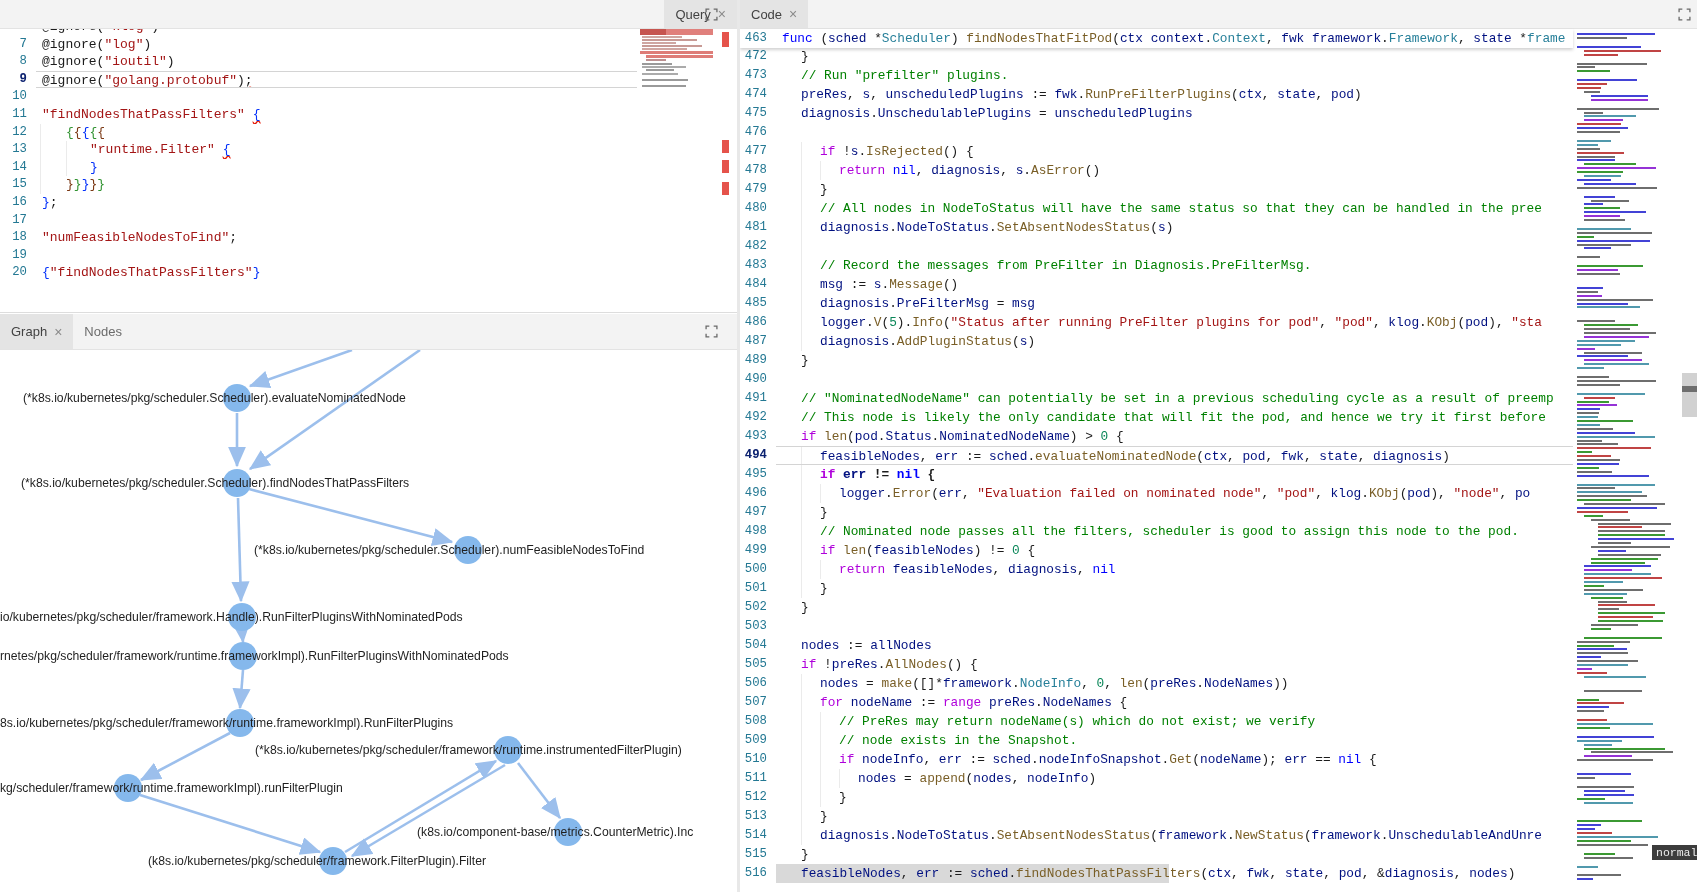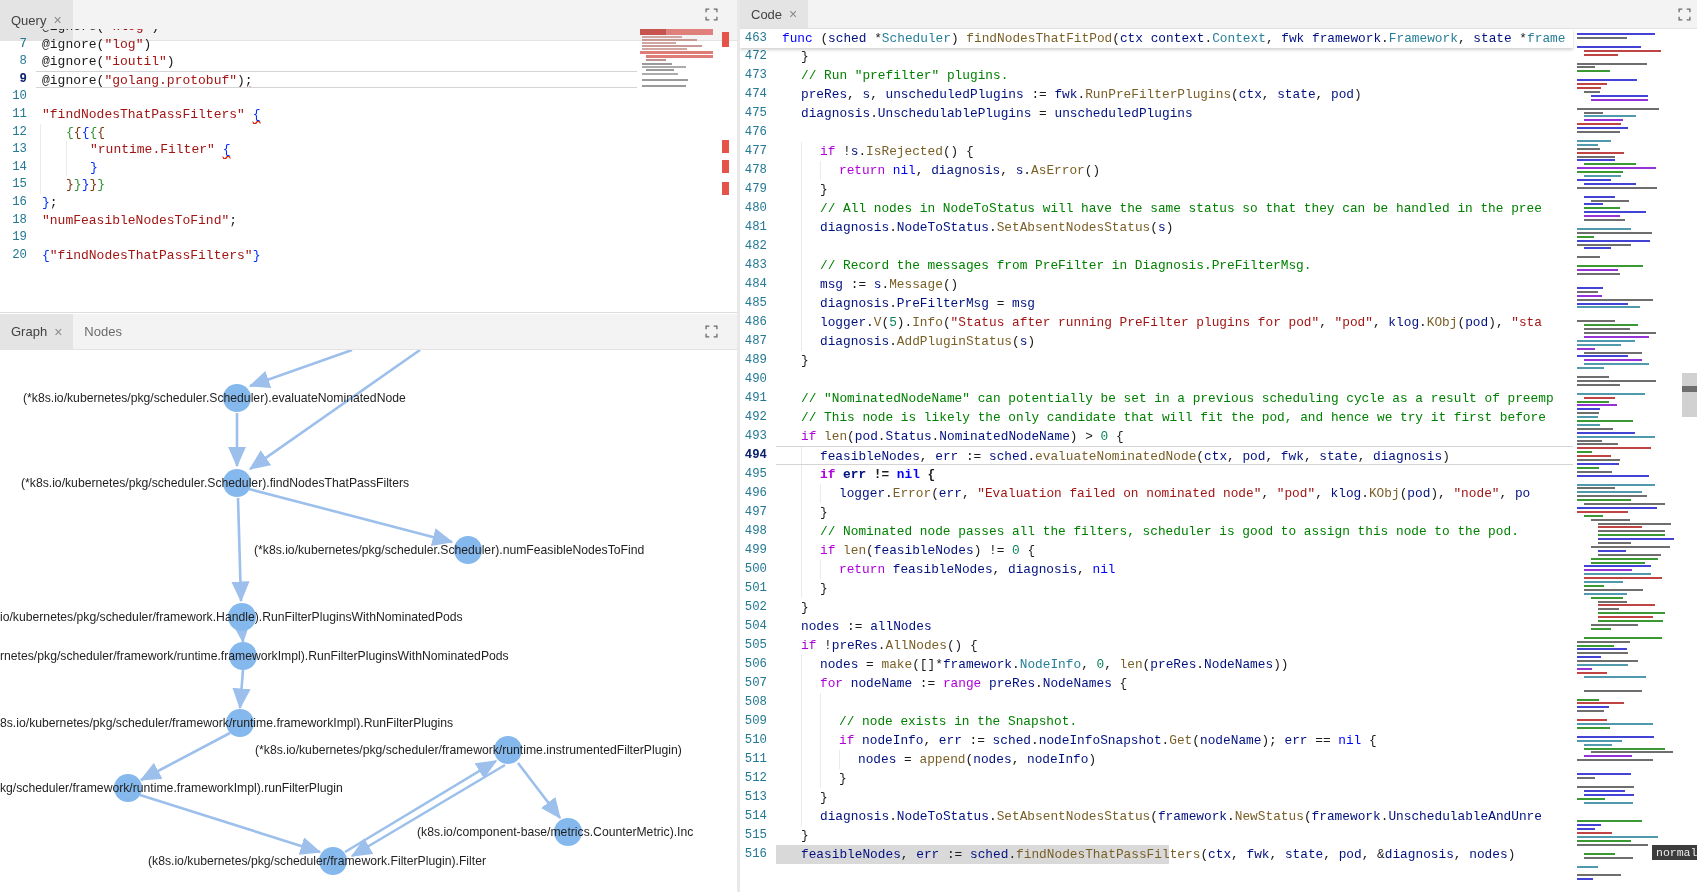--- a/index.html
+++ b/index.html
@@ -37,21 +37,21 @@
     white-space:pre; z-index:3; }
   .redmark { position:absolute; width:7px; background:#e5534b; }
   .mbar { position:absolute; }
   .badge { position:absolute; background:#3c3c3c; color:#ececec; font-family:"Liberation Mono",monospace;
     font-size:11.5px; line-height:15px; padding:0 4px; z-index:9; }
 </style>
 </head>
 <body>
 
 <div class="panel" style="left:0;top:0;width:737px;height:313px;border-bottom:1px solid #ddd;">
-  <div class="tabbar" style="height:41px;">
+  <div class="tabbar" style="height:29px;justify-content:flex-end;">
     <div class="tab active">
       <span>Query</span>
       <span class="close">×</span>
     </div>
   </div>
   <div class="expand" style="left:705px;top:8px;">
     <svg width="13" height="13" viewBox="0 0 12 12">
         <path d="M1 4V1h3M8 1h3v3M11 8v3H8M4 11H1V8" stroke="#6a6a6a" stroke-width="1.2" fill="none"></path>
       </svg>
   </div>
@@ -60,20 +60,21 @@
       <div class="erow qrow"><span class="lnum">7</span><span class="ltext"><span class="tk" style="padding-left: 0px; display: inline-block;"><span class="d">@ignore(</span><span class="s">"log"</span><span class="d">)</span></span></span></div>
       <div class="erow qrow"><span class="lnum">8</span><span class="ltext"><span class="tk" style="padding-left: 0px; display: inline-block;"><span class="d">@ignore(</span><span class="s">"ioutil"</span><span class="d">)</span></span></span></div>
       <div class="erow qrow cl"><span class="lnum">9</span><span class="ltext"><span class="tk" style="padding-left: 0px; display: inline-block;"><span class="d">@ignore(</span><span class="s">"golang.protobuf"</span><span class="d">)</span><span class="d q">;</span></span></span></div>
       <div class="erow qrow"><span class="lnum">10</span><span class="ltext"><span class="tk" style="padding-left: 0px; display: inline-block;"></span></span></div>
       <div class="erow qrow"><span class="lnum">11</span><span class="ltext"><span class="tk" style="padding-left: 0px; display: inline-block;"><span class="s">"findNodesThatPassFilters"</span><span class="d"> </span><span class="g1 q">{</span></span></span></div>
       <div class="erow qrow"><span class="lnum">12</span><span class="ltext"><span class="guide" style="left: 4px;"></span><span class="tk" style="padding-left: 24px; display: inline-block;"><span class="g2">{</span><span class="g3">{</span><span class="g1">{</span><span class="g2">{</span><span class="g3">{</span></span></span></div>
       <div class="erow qrow"><span class="lnum">13</span><span class="ltext"><span class="guide" style="left: 30px;"></span><span class="guide" style="left: 4px;"></span><span class="tk" style="padding-left: 48px; display: inline-block;"><span class="s">"runtime.Filter"</span><span class="d"> </span><span class="g1 q">{</span></span></span></div>
       <div class="erow qrow"><span class="lnum">14</span><span class="ltext"><span class="guide" style="left: 30px;"></span><span class="guide" style="left: 4px;"></span><span class="tk" style="padding-left: 48px; display: inline-block;"><span class="g1">}</span></span></span></div>
       <div class="erow qrow"><span class="lnum">15</span><span class="ltext"><span class="guide" style="left: 4px;"></span><span class="tk" style="padding-left: 24px; display: inline-block;"><span class="g3">}</span><span class="g2">}</span><span class="g1">}</span><span class="g3">}</span><span class="g2">}</span></span></span></div>
       <div class="erow qrow"><span class="lnum">16</span><span class="ltext"><span class="tk" style="padding-left: 0px; display: inline-block;"><span class="g1">}</span><span class="d">;</span></span></span></div>
+      <div class="erow qrow"><span class="lnum">17</span><span class="ltext"><span class="tk" style="padding-left: 0px; display: inline-block;"></span></span></div>
       <div class="erow qrow"><span class="lnum">18</span><span class="ltext"><span class="tk" style="padding-left: 0px; display: inline-block;"><span class="s">"numFeasibleNodesToFind"</span><span class="d">;</span></span></span></div>
       <div class="erow qrow"><span class="lnum">19</span><span class="ltext"><span class="tk" style="padding-left: 0px; display: inline-block;"></span></span></div>
       <div class="erow qrow"><span class="lnum">20</span><span class="ltext"><span class="tk" style="padding-left: 0px; display: inline-block;"><span class="g1">{</span><span class="s">"findNodesThatPassFilters"</span><span class="g1">}</span></span></span></div>
     </div>
   <div id="query-minimap" style="position:absolute;left:640px;top:29px;width:73px;height:67px;">
       <div class="mbar" style="top: 0px; height: 6px; left: 0px; width: 73px; background: rgb(224, 128, 124);"></div>
       <div class="mbar" style="top: 0px; height: 6px; left: 0px; width: 26px; background: rgb(198, 85, 80);"></div>
       <div class="mbar" style="top: 7px; height: 2px; left: 2px; width: 40px; background: rgb(207, 166, 161);"></div>
       <div class="mbar" style="top: 10px; height: 2px; left: 2px; width: 55px; background: rgb(200, 154, 149);"></div>
       <div class="mbar" style="top: 13px; height: 2px; left: 2px; width: 34px; background: rgb(207, 166, 161);"></div>
@@ -184,25 +185,26 @@
       <div class="erow"><span class="lnum">493</span><span class="ltext"><span class="tk" style="padding-left: 19px; display: inline-block;"><span class="k">if</span><span class="d"> </span><span class="f">len</span><span class="d">(</span><span class="v">pod</span><span class="d">.</span><span class="v">Status</span><span class="d">.</span><span class="v">NominatedNodeName</span><span class="d">) &gt; </span><span class="n">0</span><span class="d"> {</span></span></span></div>
       <div class="erow cl"><span class="lnum">494</span><span class="ltext"><span class="guide" style="left: 25px;"></span><span class="tk" style="padding-left: 38px; display: inline-block;"><span class="v">feasibleNodes</span><span class="d">, </span><span class="v">err</span><span class="d"> := </span><span class="v">sched</span><span class="d">.</span><span class="f">evaluateNominatedNode</span><span class="d">(</span><span class="v">ctx</span><span class="d">, </span><span class="v">pod</span><span class="d">, </span><span class="v">fwk</span><span class="d">, </span><span class="v">state</span><span class="d">, </span><span class="v">diagnosis</span><span class="d">)</span></span></span></div>
       <div class="erow"><span class="lnum">495</span><span class="ltext"><span class="guide" style="left: 25px;"></span><span class="tk" style="padding-left: 38px; display: inline-block; font-weight: bold;"><span class="k">if</span><span class="d"> </span><span class="v">err</span><span class="d"> != </span><span class="b">nil</span><span class="d"> {</span></span></span></div>
       <div class="erow"><span class="lnum">496</span><span class="ltext"><span class="guide" style="left: 25px;"></span><span class="guide" style="left: 44px;"></span><span class="tk" style="padding-left: 57px; display: inline-block;"><span class="v">logger</span><span class="d">.</span><span class="f">Error</span><span class="d">(</span><span class="v">err</span><span class="d">, </span><span class="s">"Evaluation failed on nominated node"</span><span class="d">, </span><span class="s">"pod"</span><span class="d">, </span><span class="v">klog</span><span class="d">.</span><span class="f">KObj</span><span class="d">(</span><span class="v">pod</span><span class="d">), </span><span class="s">"node"</span><span class="d">, </span><span class="v">po</span></span></span></div>
       <div class="erow"><span class="lnum">497</span><span class="ltext"><span class="guide" style="left: 25px;"></span><span class="tk" style="padding-left: 38px; display: inline-block;"><span class="d">}</span></span></span></div>
       <div class="erow"><span class="lnum">498</span><span class="ltext"><span class="guide" style="left: 25px;"></span><span class="tk" style="padding-left: 38px; display: inline-block;"><span class="c">// Nominated node passes all the filters, scheduler is good to assign this node to the pod.</span></span></span></div>
       <div class="erow"><span class="lnum">499</span><span class="ltext"><span class="guide" style="left: 25px;"></span><span class="tk" style="padding-left: 38px; display: inline-block;"><span class="k">if</span><span class="d"> </span><span class="f">len</span><span class="d">(</span><span class="v">feasibleNodes</span><span class="d">) != </span><span class="n">0</span><span class="d"> {</span></span></span></div>
       <div class="erow"><span class="lnum">500</span><span class="ltext"><span class="guide" style="left: 25px;"></span><span class="guide" style="left: 44px;"></span><span class="tk" style="padding-left: 57px; display: inline-block;"><span class="k">return</span><span class="d"> </span><span class="v">feasibleNodes</span><span class="d">, </span><span class="v">diagnosis</span><span class="d">, </span><span class="b">nil</span></span></span></div>
       <div class="erow"><span class="lnum">501</span><span class="ltext"><span class="guide" style="left: 25px;"></span><span class="tk" style="padding-left: 38px; display: inline-block;"><span class="d">}</span></span></span></div>
       <div class="erow"><span class="lnum">502</span><span class="ltext"><span class="tk" style="padding-left: 19px; display: inline-block;"><span class="d">}</span></span></span></div>
+      <div class="erow"><span class="lnum">503</span><span class="ltext"><span class="tk" style="padding-left: 19px; display: inline-block;"></span></span></div>
       <div class="erow"><span class="lnum">504</span><span class="ltext"><span class="tk" style="padding-left: 19px; display: inline-block;"><span class="v">nodes</span><span class="d"> := </span><span class="v">allNodes</span></span></span></div>
       <div class="erow"><span class="lnum">505</span><span class="ltext"><span class="tk" style="padding-left: 19px; display: inline-block;"><span class="k">if</span><span class="d"> !</span><span class="v">preRes</span><span class="d">.</span><span class="f">AllNodes</span><span class="d">() {</span></span></span></div>
       <div class="erow"><span class="lnum">506</span><span class="ltext"><span class="guide" style="left: 25px;"></span><span class="tk" style="padding-left: 38px; display: inline-block;"><span class="v">nodes</span><span class="d"> = </span><span class="f">make</span><span class="d">([]*</span><span class="v">framework</span><span class="d">.</span><span class="y">NodeInfo</span><span class="d">, </span><span class="n">0</span><span class="d">, </span><span class="f">len</span><span class="d">(</span><span class="v">preRes</span><span class="d">.</span><span class="v">NodeNames</span><span class="d">))</span></span></span></div>
       <div class="erow"><span class="lnum">507</span><span class="ltext"><span class="guide" style="left: 25px;"></span><span class="tk" style="padding-left: 38px; display: inline-block;"><span class="k">for</span><span class="d"> </span><span class="v">nodeName</span><span class="d"> := </span><span class="k">range</span><span class="d"> </span><span class="v">preRes</span><span class="d">.</span><span class="v">NodeNames</span><span class="d"> {</span></span></span></div>
-      <div class="erow"><span class="lnum">508</span><span class="ltext"><span class="guide" style="left: 25px;"></span><span class="guide" style="left: 44px;"></span></span></div>
+      <div class="erow"><span class="lnum">508</span><span class="ltext"><span class="guide" style="left: 25px;"></span><span class="guide" style="left: 44px;"></span><span class="tk" style="padding-left: 57px; display: inline-block;"><span class="c">// PreRes may return nodeName(s) which do not exist; we verify</span></span></span></div>
       <div class="erow"><span class="lnum">509</span><span class="ltext"><span class="guide" style="left: 25px;"></span><span class="guide" style="left: 44px;"></span><span class="tk" style="padding-left: 57px; display: inline-block;"><span class="c">// node exists in the Snapshot.</span></span></span></div>
       <div class="erow"><span class="lnum">510</span><span class="ltext"><span class="guide" style="left: 25px;"></span><span class="guide" style="left: 44px;"></span><span class="tk" style="padding-left: 57px; display: inline-block;"><span class="k">if</span><span class="d"> </span><span class="v">nodeInfo</span><span class="d">, </span><span class="v">err</span><span class="d"> := </span><span class="v">sched</span><span class="d">.</span><span class="v">nodeInfoSnapshot</span><span class="d">.</span><span class="f">Get</span><span class="d">(</span><span class="v">nodeName</span><span class="d">); </span><span class="v">err</span><span class="d"> == </span><span class="b">nil</span><span class="d"> {</span></span></span></div>
       <div class="erow"><span class="lnum">511</span><span class="ltext"><span class="guide" style="left: 25px;"></span><span class="guide" style="left: 44px;"></span><span class="guide" style="left: 63px;"></span><span class="tk" style="padding-left: 76px; display: inline-block;"><span class="v">nodes</span><span class="d"> = </span><span class="f">append</span><span class="d">(</span><span class="v">nodes</span><span class="d">, </span><span class="v">nodeInfo</span><span class="d">)</span></span></span></div>
       <div class="erow"><span class="lnum">512</span><span class="ltext"><span class="guide" style="left: 25px;"></span><span class="guide" style="left: 44px;"></span><span class="tk" style="padding-left: 57px; display: inline-block;"><span class="d">}</span></span></span></div>
       <div class="erow"><span class="lnum">513</span><span class="ltext"><span class="guide" style="left: 25px;"></span><span class="tk" style="padding-left: 38px; display: inline-block;"><span class="d">}</span></span></span></div>
       <div class="erow"><span class="lnum">514</span><span class="ltext"><span class="guide" style="left: 25px;"></span><span class="tk" style="padding-left: 38px; display: inline-block;"><span class="v">diagnosis</span><span class="d">.</span><span class="v">NodeToStatus</span><span class="d">.</span><span class="f">SetAbsentNodesStatus</span><span class="d">(</span><span class="v">framework</span><span class="d">.</span><span class="f">NewStatus</span><span class="d">(</span><span class="v">framework</span><span class="d">.</span><span class="v">UnschedulableAndUnre</span></span></span></div>
       <div class="erow"><span class="lnum">515</span><span class="ltext"><span class="tk" style="padding-left: 19px; display: inline-block;"><span class="d">}</span></span></span></div>
       <div class="erow"><span class="lnum">516</span><span class="ltext"><span class="selbg" style="width: 393px;"></span><span class="tk" style="padding-left: 19px; display: inline-block;"><span class="v">feasibleNodes</span><span class="d">, </span><span class="v">err</span><span class="d"> := </span><span class="v">sched</span><span class="d">.</span><span class="f">findNodesThatPassFilters</span><span class="d">(</span><span class="v">ctx</span><span class="d">, </span><span class="v">fwk</span><span class="d">, </span><span class="v">state</span><span class="d">, </span><span class="v">pod</span><span class="d">, &amp;</span><span class="v">diagnosis</span><span class="d">, </span><span class="v">nodes</span><span class="d">)</span></span></span></div>
     </div>
   <div id="code-minimap" style="position:absolute;left:833px;top:29px;width:114px;height:863px;background:#fff;">

